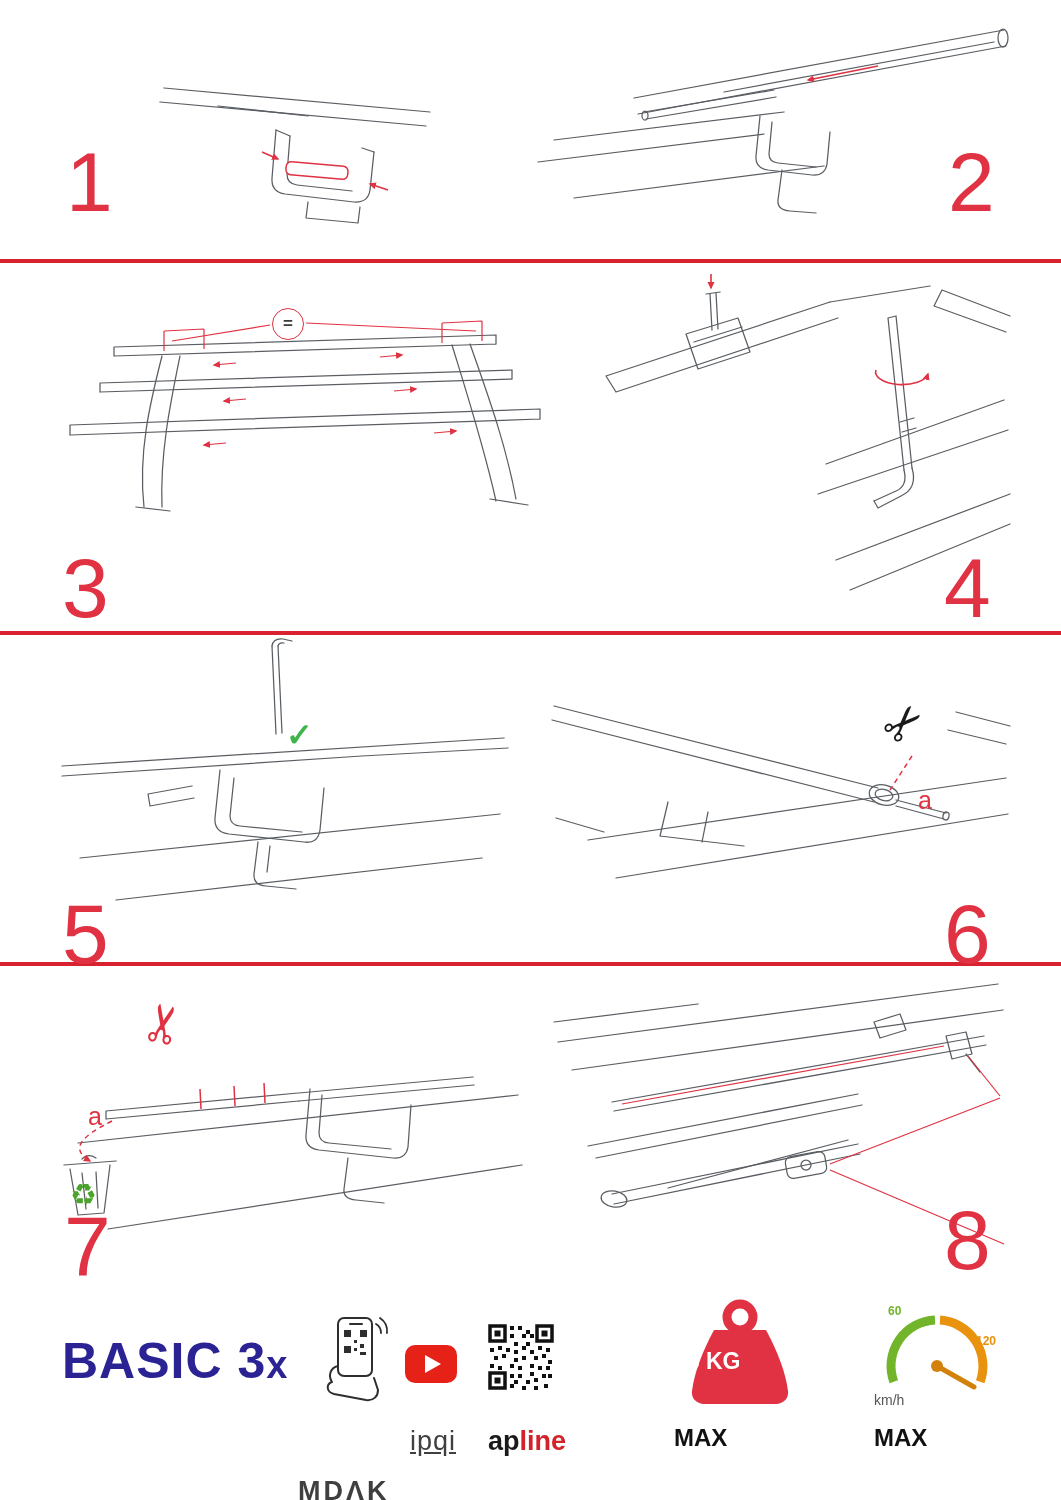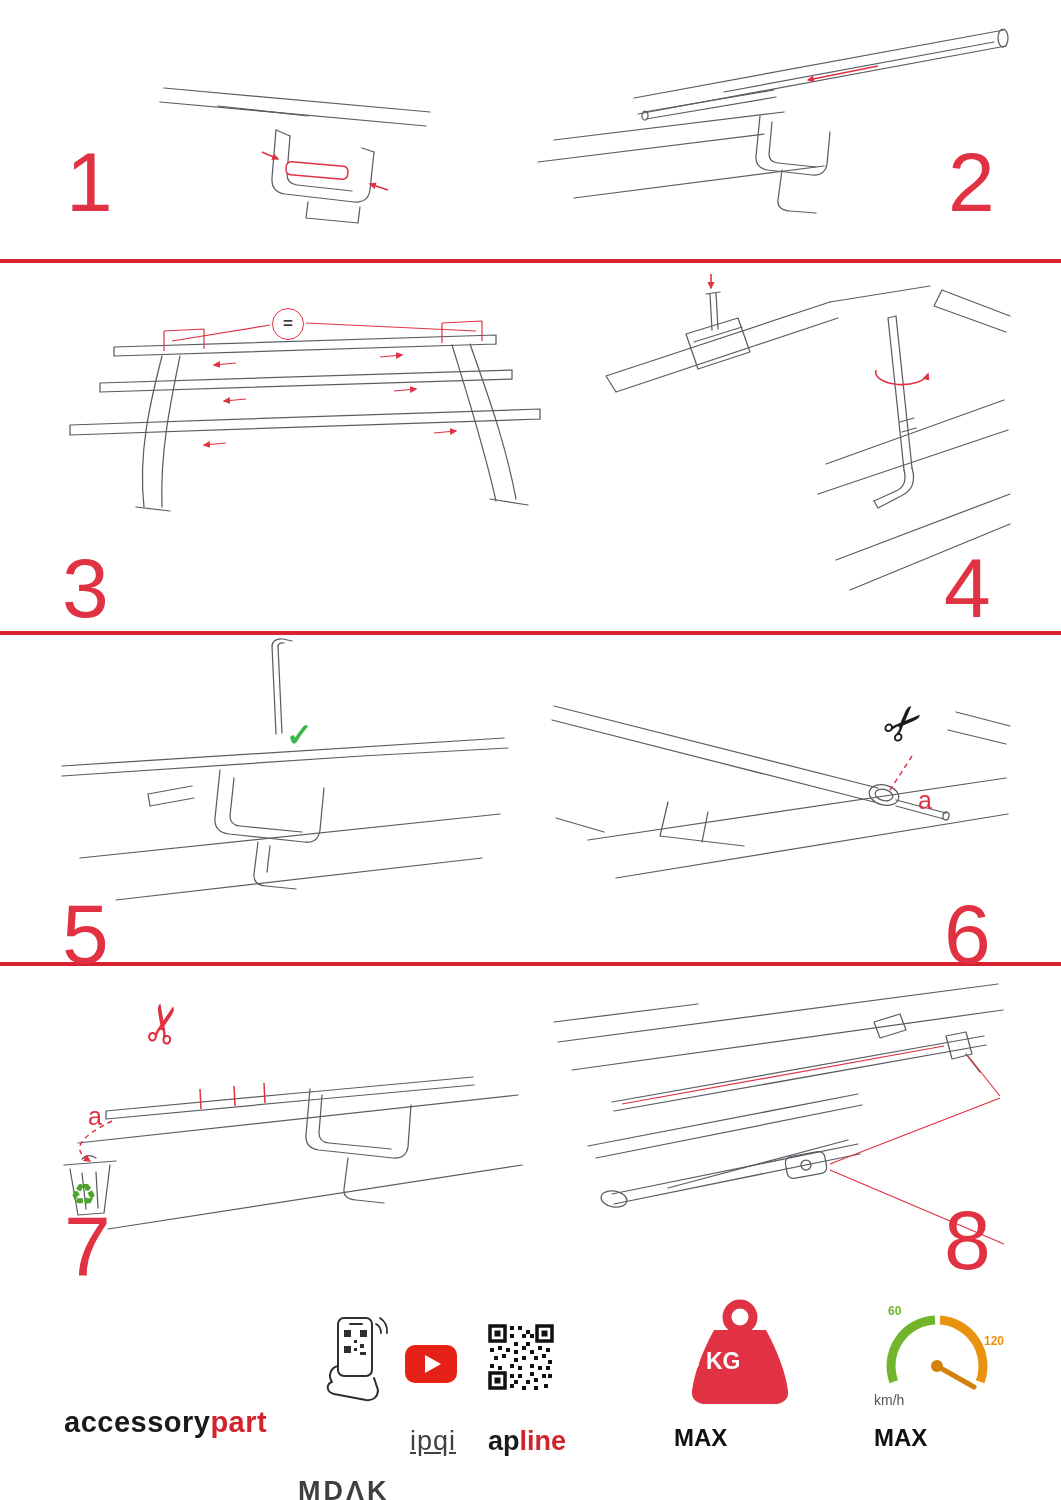--- a/index.html
+++ b/index.html
@@ -23,21 +23,21 @@
   .brand-sub .dark{color:#1a1a1a;} .brand-sub .red{color:#d2232a;}
   .partner{position:absolute;font-size:27px;font-weight:bold;}
   .partner.mdak{color:#3f3f3f;letter-spacing:3px;}
   .partner.ipqi{color:#404040;letter-spacing:1px;font-weight:normal;text-decoration:underline;}
   .partner.apline .dark{color:#1a1a1a;} .partner.apline .red{color:#d2232a;text-align:right;}
   .center-lbl{position:absolute;text-align:left;}
   .weight-value{width:132px;color:#ffffff;font-weight:bold;font-size:23px;}
   .max-lbl{width:132px;color:#111;font-weight:bold;font-size:24px;}
   .max-lbl.speed{width:126px;}
   .tick{position:absolute;font-size:12px;font-weight:bold;}
-  .tick.green{color:#72b52b;} .tick.orange{color:#e8920e;margin-left:8px;}
+  .tick.green{color:#72b52b;} .tick.orange{color:#e8920e;}
   .kmh{width:126px;font-size:14px;color:#555;}
   svg{display:block;}
 </style>
 </head>
 <body>
 
 <div class="page">
 
   <div class="divider" style="top:259px"></div>
   <div class="divider" style="top:631px"></div>
@@ -243,22 +243,22 @@
       <circle cx="258" cy="187" r="5"></circle>
     </g>
     <g stroke="#e03242" fill="none" stroke-width="1.2">
       <path d="M74,126 L396,68"></path>
       <path d="M282,186 L452,120"></path>
       <path d="M282,192 L456,266"></path>
       <path d="M420,78 L452,118"></path>
     </g>
   </svg>
 
-  <div class="brand-sub" style="left:64px;top:1406px">
-    <span class="dark">accessory</span><span class="red">part</span>
+  <div class="brand-title" style="left:62px;top:1332px">
+    <span class="big">BASIC 3</span><span class="small">x</span>
   </div>
 
   <svg class="abs" style="left:308px;top:1314px" width="84" height="88" viewBox="0 0 84 88">
     <g stroke="#2e2e2e" fill="none" stroke-width="2" stroke-linecap="round" stroke-linejoin="round">
       <rect x="30" y="4" width="34" height="58" rx="6"></rect>
       <path d="M42,10 L54,10"></path>
       <path d="M68,10 A10 10 0 0 1 73,19" stroke-width="1.8"></path>
       <path d="M72,4 A16 16 0 0 1 79,19" stroke-width="1.8"></path>
       <path d="M30,52 C22,54 20,62 24,68 C18,70 18,78 26,80 L58,86 C66,87 70,82 70,76 L66,64"></path>
     </g>

